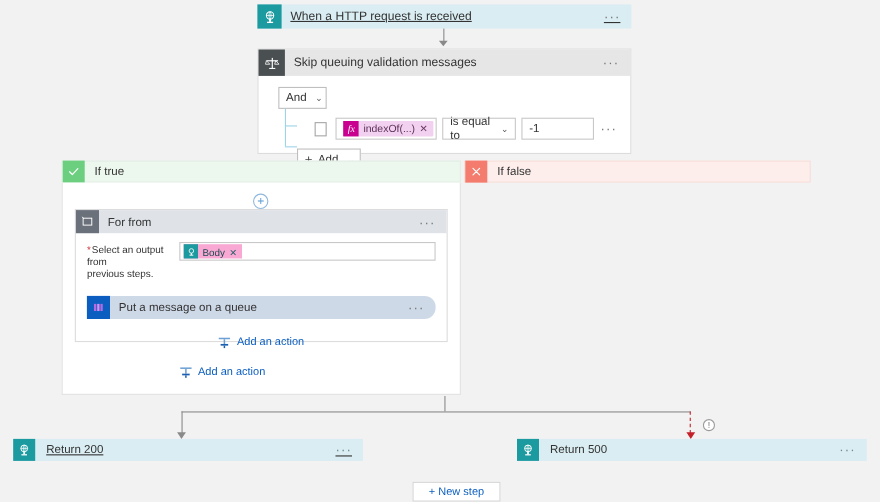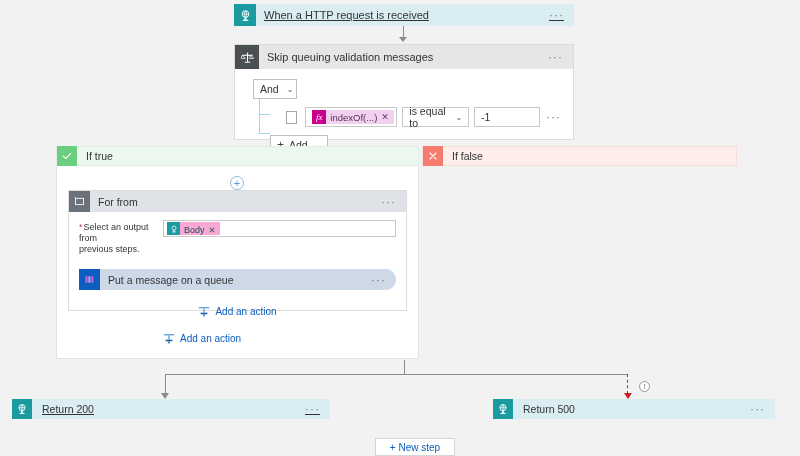--- a/index.html
+++ b/index.html
@@ -285,21 +285,21 @@
         <circle cx="8" cy="6.2" r="4.1" fill="none" stroke="#ffffff" stroke-width="1.2"></circle>
         <path d="M3.9 6.2h8.2M8 2.1c1.6 1.7 1.6 6.5 0 8.2M8 2.1C6.4 3.8 6.4 8.6 8 10.3" fill="none" stroke="#ffffff" stroke-width="0.9"></path>
         <rect x="6.9" y="10.3" width="2.2" height="3.1" fill="#ffffff"></rect>
         <rect x="4.6" y="13.2" width="6.8" height="1.5" fill="#ffffff"></rect>
       </svg>
     </span>
     <span class="title">Return 200</span>
     <span class="ellipsis">···</span>
   </div>
 
-  <div class="abs ret-card" style="left:470px;top:399px;width:282px;margin-left:23px;">
+  <div class="abs ret-card" style="left:470px;top:399px;width:318px;">
     <span class="ico">
       <svg width="12" height="12" viewBox="0 0 16 16">
         <circle cx="8" cy="6.2" r="4.1" fill="none" stroke="#ffffff" stroke-width="1.2"></circle>
         <path d="M3.9 6.2h8.2M8 2.1c1.6 1.7 1.6 6.5 0 8.2M8 2.1C6.4 3.8 6.4 8.6 8 10.3" fill="none" stroke="#ffffff" stroke-width="0.9"></path>
         <rect x="6.9" y="10.3" width="2.2" height="3.1" fill="#ffffff"></rect>
         <rect x="4.6" y="13.2" width="6.8" height="1.5" fill="#ffffff"></rect>
       </svg>
     </span>
     <span class="title">Return 500</span>
     <span class="ellipsis">···</span>

